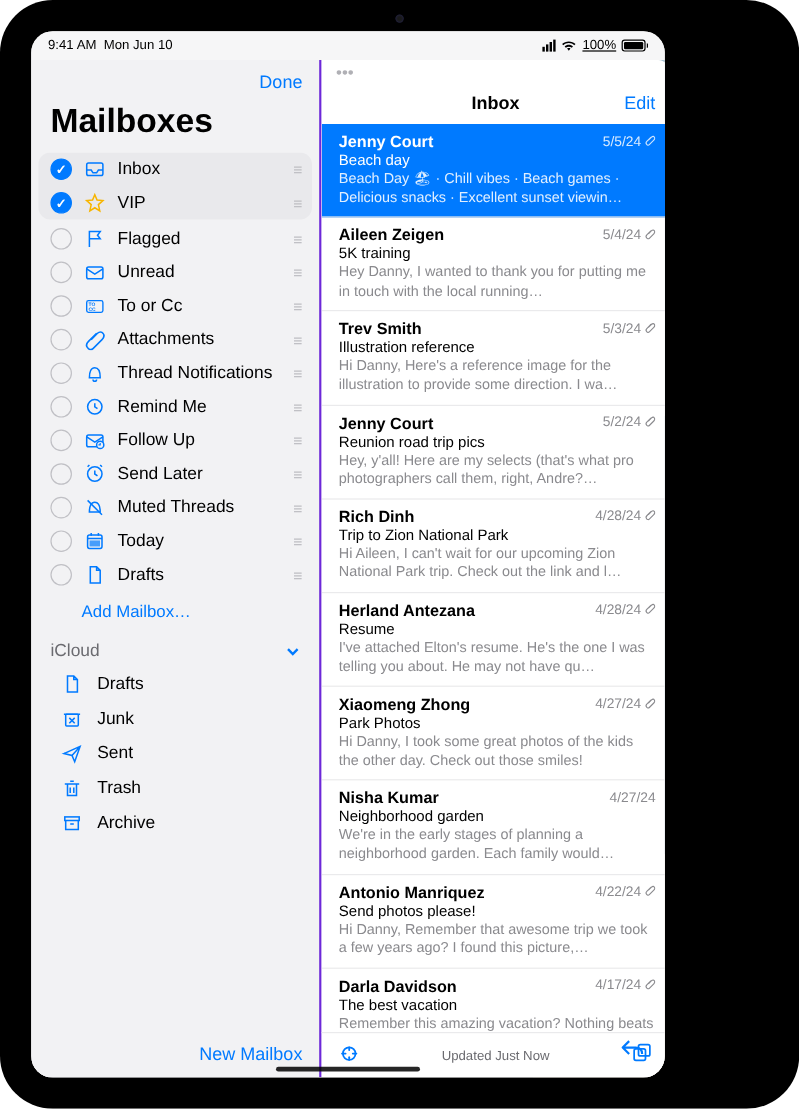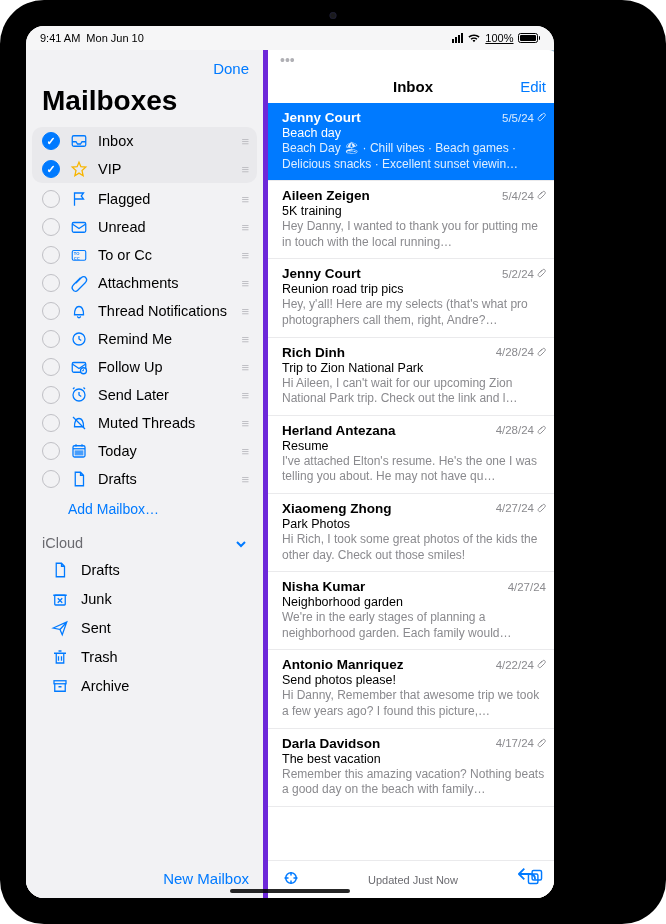--- a/index.html
+++ b/index.html
@@ -83,21 +83,21 @@
     box-shadow: 0 0 30px rgba(0,0,0,0.25);
     border-top-right-radius: 10px;
     border-bottom-right-radius: 10px;
     overflow: hidden;
   }
   .sidebar {
     width: 242px;
     background: #f2f2f4;
     display: flex;
     flex-direction: column;
-    border-right: 5px solid #6d28d9;
+    border-right: 2px solid #6d28d9;
   }
   .sidebar-header {
     display: flex;
     justify-content: flex-end;
     padding: 10px 14px 4px;
   }
   .link-btn {
     color: #007aff;
     font-size: 15px;
     background: none;
@@ -484,20 +484,30 @@
                   <span class="msg-sender">Aileen Zeigen</span>
                   <span class="msg-date">5/4/24 <span class="attach"><svg width="9" height="11" viewBox="0 0 24 24" fill="none" stroke="currentColor" stroke-width="2.5">
                         <path d="M8 12 L15 5 C17 3 20 3 21 5 C23 7 22 10 20 12 L10 22 C8 24 5 23 4 21 C2 19 3 16 5 14 L14 5"></path>
                       </svg></span></span>
                 </div>
                 <div class="msg-subj">5K training</div>
                 <div class="msg-prev">Hey Danny, I wanted to thank you for putting me in touch with the local running…</div>
               </div>
               <div class="msg">
                 <div class="msg-row1">
+                  <span class="msg-sender">Trev Smith</span>
+                  <span class="msg-date">5/3/24 <span class="attach"><svg width="9" height="11" viewBox="0 0 24 24" fill="none" stroke="currentColor" stroke-width="2.5">
+                        <path d="M8 12 L15 5 C17 3 20 3 21 5 C23 7 22 10 20 12 L10 22 C8 24 5 23 4 21 C2 19 3 16 5 14 L14 5"></path>
+                      </svg></span></span>
+                </div>
+                <div class="msg-subj">Illustration reference</div>
+                <div class="msg-prev">Hi Danny, Here's a reference image for the illustration to provide some direction. I wa…</div>
+              </div>
+              <div class="msg">
+                <div class="msg-row1">
                   <span class="msg-sender">Jenny Court</span>
                   <span class="msg-date">5/2/24 <span class="attach"><svg width="9" height="11" viewBox="0 0 24 24" fill="none" stroke="currentColor" stroke-width="2.5">
                         <path d="M8 12 L15 5 C17 3 20 3 21 5 C23 7 22 10 20 12 L10 22 C8 24 5 23 4 21 C2 19 3 16 5 14 L14 5"></path>
                       </svg></span></span>
                 </div>
                 <div class="msg-subj">Reunion road trip pics</div>
                 <div class="msg-prev">Hey, y'all! Here are my selects (that's what pro photographers call them, right, Andre?…</div>
               </div>
               <div class="msg">
                 <div class="msg-row1">
@@ -520,21 +530,21 @@
                 <div class="msg-prev">I've attached Elton's resume. He's the one I was telling you about. He may not have qu…</div>
               </div>
               <div class="msg">
                 <div class="msg-row1">
                   <span class="msg-sender">Xiaomeng Zhong</span>
                   <span class="msg-date">4/27/24 <span class="attach"><svg width="9" height="11" viewBox="0 0 24 24" fill="none" stroke="currentColor" stroke-width="2.5">
                         <path d="M8 12 L15 5 C17 3 20 3 21 5 C23 7 22 10 20 12 L10 22 C8 24 5 23 4 21 C2 19 3 16 5 14 L14 5"></path>
                       </svg></span></span>
                 </div>
                 <div class="msg-subj">Park Photos</div>
-                <div class="msg-prev">Hi Rich, I took some great photos of the kids the other day. Check out those smiles!</div>
+                <div class="msg-prev">Hi Danny, I took some great photos of the kids the other day. Check out those smiles!</div>
               </div>
               <div class="msg">
                 <div class="msg-row1">
                   <span class="msg-sender">Nisha Kumar</span>
                   <span class="msg-date">4/27/24</span>
                 </div>
                 <div class="msg-subj">Neighborhood garden</div>
                 <div class="msg-prev">We're in the early stages of planning a neighborhood garden. Each family would…</div>
               </div>
               <div class="msg">

